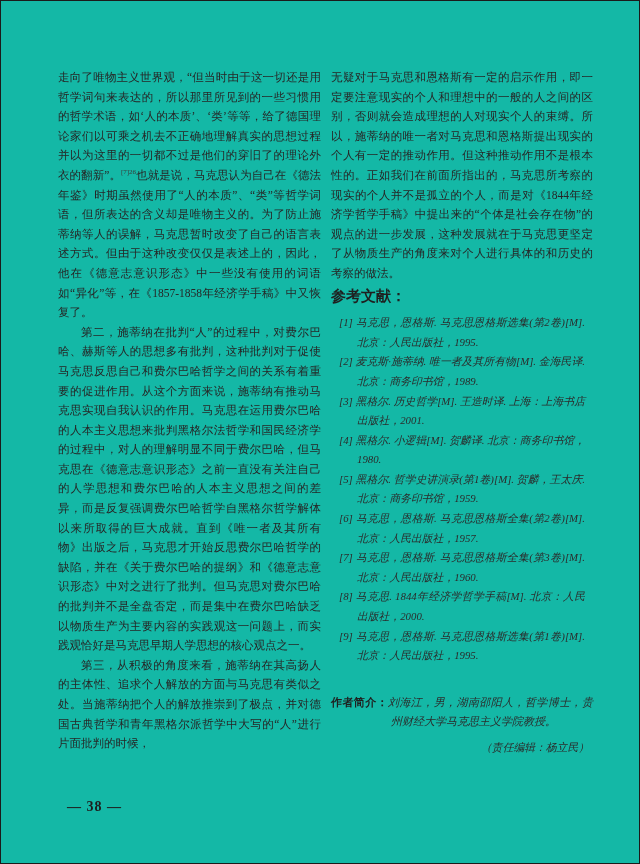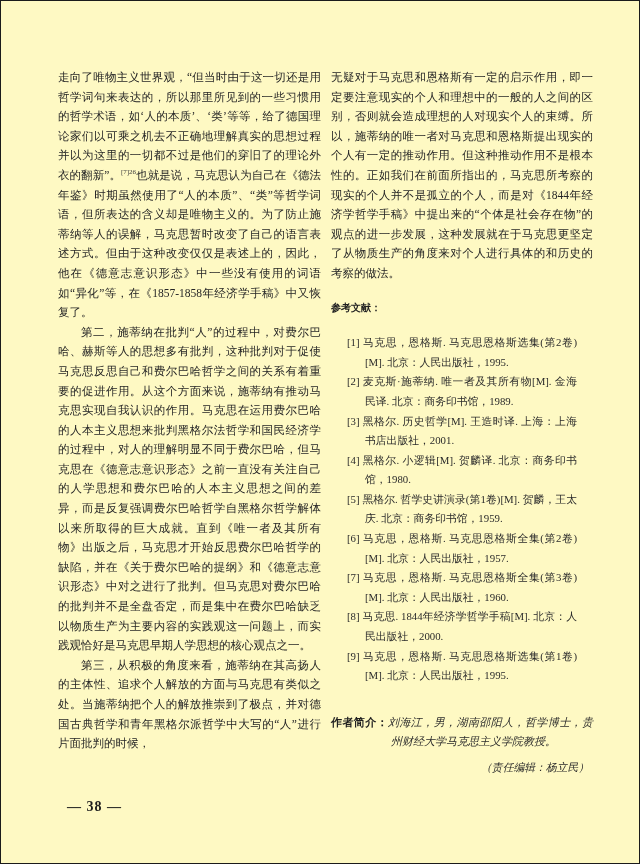--- a/index.html
+++ b/index.html
@@ -3,47 +3,47 @@
 <meta charset="utf-8">
 <style>
   html,body{margin:0;padding:0;}
   body{
     width:640px;height:864px;position:relative;
     background:#e9e9e7;
     font-family:"Liberation Serif","DejaVu Serif",serif;
   }
   .page{
     position:absolute;inset:0;
-    background:#fef9c3;
+    background:#14b8a6;
     border:1.5px solid #1b1b1b;
     box-sizing:border-box;
     overflow:hidden;
   }
   .col{
     position:absolute;top:67px;width:263px;
     font-size:11.5px;line-height:19.6px;
     color:#262626;text-align:justify;
     text-justify:inter-ideograph;
   }
   .col-left{left:57px;}
   .col-right{left:330px;width:262px;}
   .para{margin:0;}
   .para.indent{text-indent:2em;}
   sup.cite{
     font-size:7px;line-height:0;vertical-align:super;
     letter-spacing:0;color:#3a3a3a;
   }
   .ref-heading{
-    margin:14px 0 4px 0;
+    margin:2px 0 4px 0;
     font-family:"Liberation Sans","DejaVu Sans",sans-serif;
-    font-weight:bold;font-size:10px;color:#1f1f1f;
+    font-weight:bold;font-size:15px;color:#1f1f1f;
   }
   ul.refs{
-    list-style:none;margin:16px;padding:0;
-    font-size:10.8px;line-height:19.6px;color:#2b2b2b;
+    list-style:none;margin:8px;padding:0;
+    font-style:italic;font-size:10.8px;line-height:19.6px;color:#2b2b2b;
   }
   ul.refs li{
     padding-left:18px;text-indent:-18px;margin:0;
   }
   .author-block{
     margin:27px 0 0 0;
     padding-left:60px;text-indent:-60px;
     font-style:italic;font-size:11px;line-height:19.6px;color:#2b2b2b;
   }
   .author-label{

